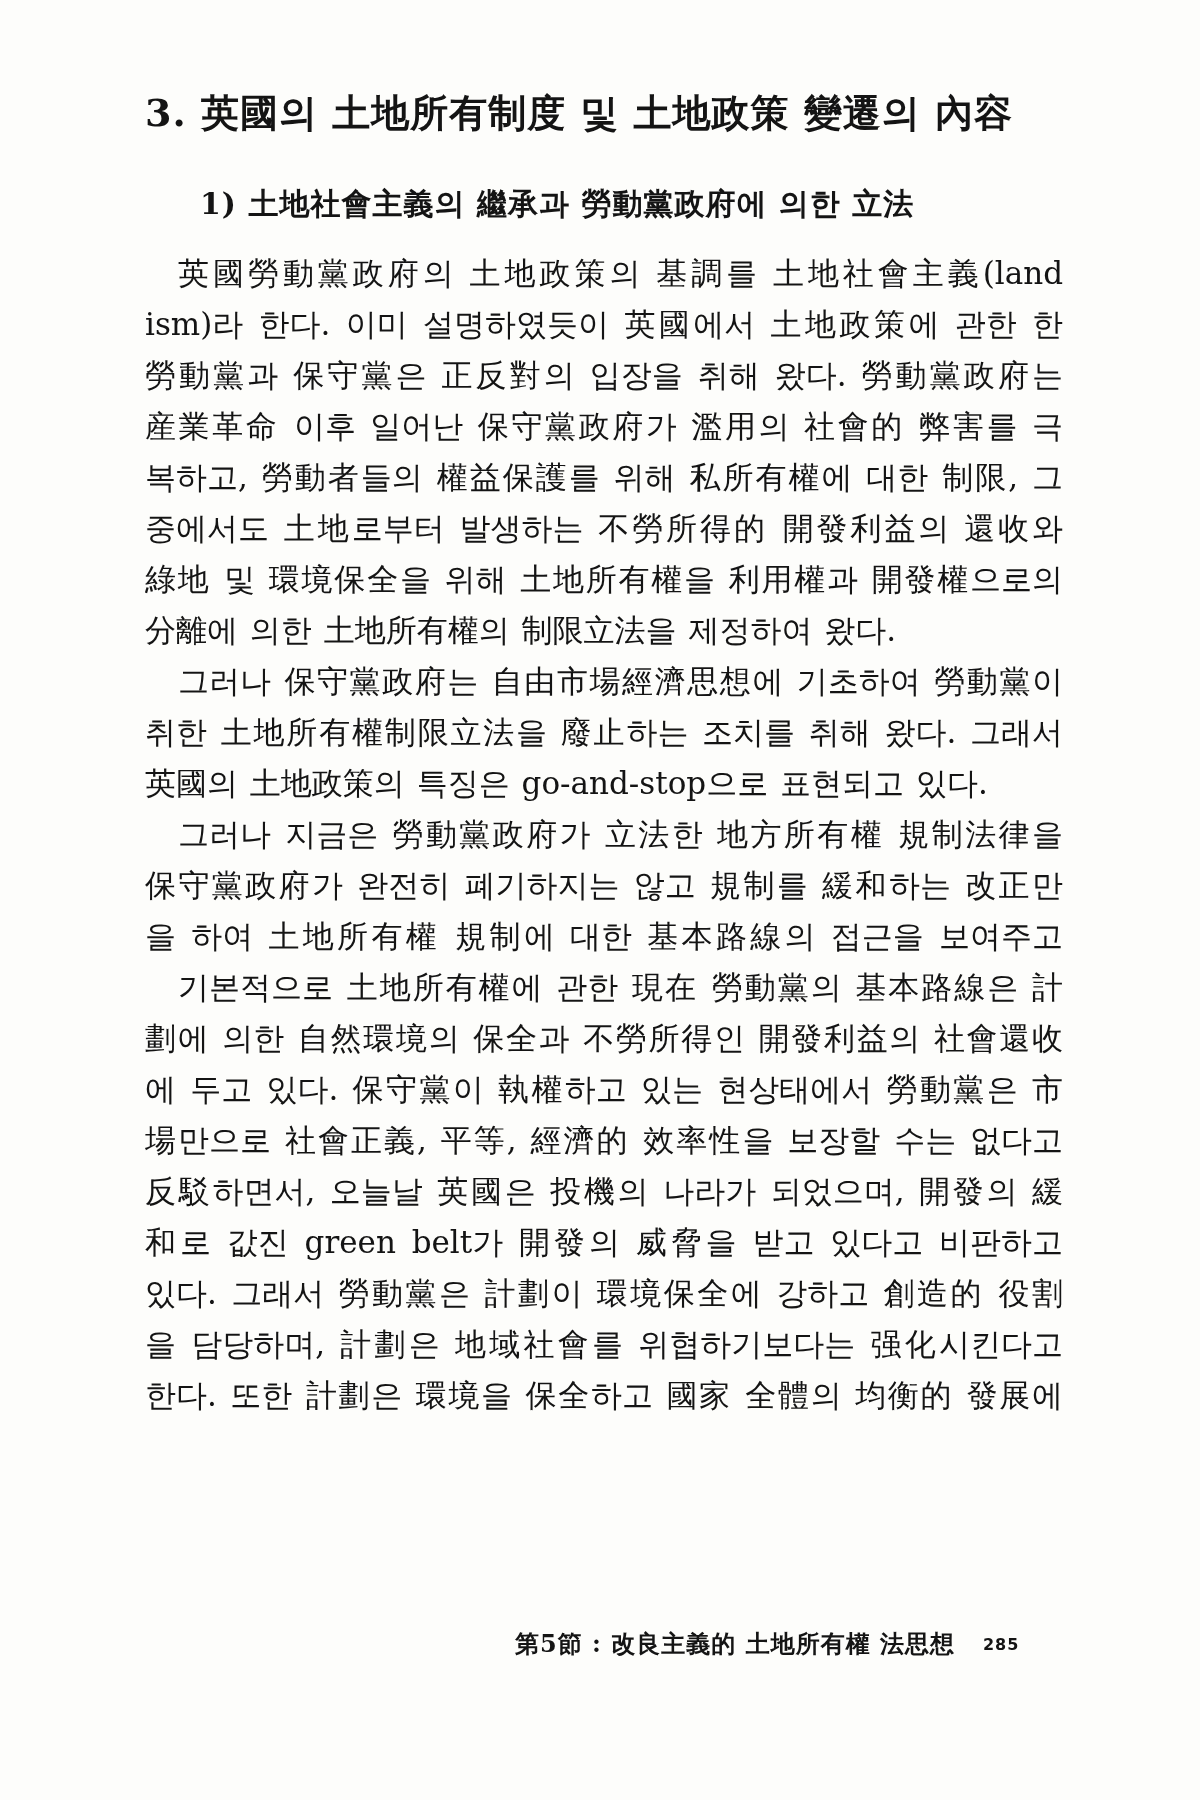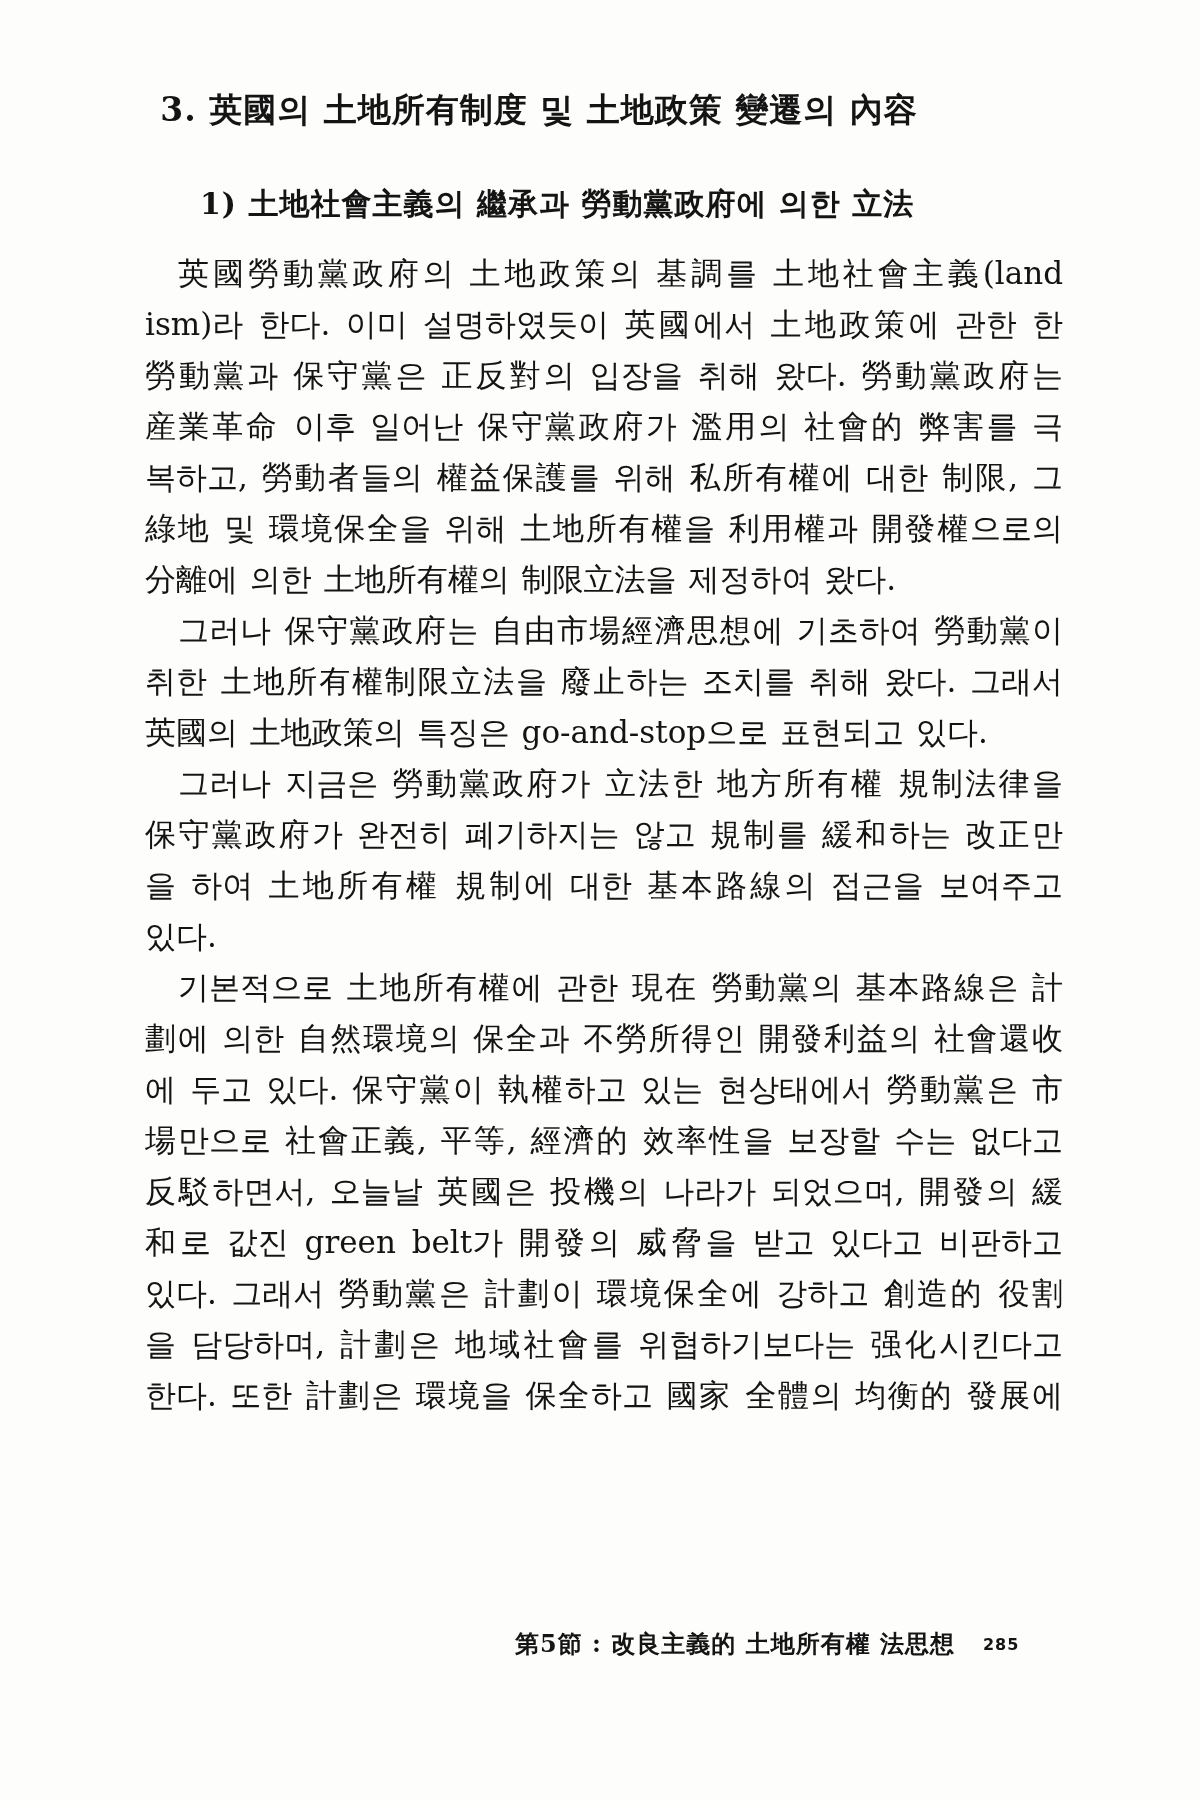--- a/index.html
+++ b/index.html
@@ -17,21 +17,21 @@
     color: #141414;
   }
   .title {
     position: absolute;
     top: 88px;
     left: 145px;
     width: 918px;
     box-sizing: border-box;
     padding-right: 130px;
     text-align: center;
-    font-size: 33px;
+    font-size: 38px;
     font-weight: 700;
     letter-spacing: 1px;
     white-space: nowrap;
   }
   .subtitle {
     position: absolute;
     top: 184px;
     left: 200px;
     font-size: 30px;
     font-weight: 700;
@@ -81,29 +81,29 @@
   <div class="title">3. 英國의 土地所有制度 및 土地政策 變遷의 內容</div>
 
   <div class="subtitle">1) 土地社會主義의 繼承과 勞動黨政府에 의한 立法</div>
 
   <div class="body-block" id="body-block">
       <div class="line indent">英國勞動黨政府의 土地政策의 基調를 土地社會主義(land social-</div>
       <div class="line">ism)라 한다. 이미 설명하였듯이 英國에서 土地政策에 관한 한</div>
       <div class="line">勞動黨과 保守黨은 正反對의 입장을 취해 왔다. 勞動黨政府는</div>
       <div class="line">産業革命 이후 일어난 保守黨政府가 濫用의 社會的 弊害를 극</div>
       <div class="line">복하고, 勞動者들의 權益保護를 위해 私所有權에 대한 制限, 그</div>
+      <div class="line">중에서도 土地로부터 발생하는 不勞所得的 開發利益의 還收와</div>
       <div class="line">綠地 및 環境保全을 위해 土地所有權을 利用權과 開發權으로의</div>
       <div class="line last">分離에 의한 土地所有權의 制限立法을 제정하여 왔다.</div>
       <div class="line indent">그러나 保守黨政府는 自由市場經濟思想에 기초하여 勞動黨이</div>
       <div class="line">취한 土地所有權制限立法을 廢止하는 조치를 취해 왔다. 그래서</div>
       <div class="line last">英國의 土地政策의 특징은 go-and-stop으로 표현되고 있다.</div>
       <div class="line indent">그러나 지금은 勞動黨政府가 立法한 地方所有權 規制法律을</div>
       <div class="line">保守黨政府가 완전히 폐기하지는 않고 規制를 緩和하는 改正만</div>
       <div class="line">을 하여 土地所有權 規制에 대한 基本路線의 접근을 보여주고</div>
-      <div class="line last">있다.</div>
       <div class="line indent">기본적으로 土地所有權에 관한 現在 勞動黨의 基本路線은 計</div>
       <div class="line">劃에 의한 自然環境의 保全과 不勞所得인 開發利益의 社會還收</div>
       <div class="line">에 두고 있다. 保守黨이 執權하고 있는 현상태에서 勞動黨은 市</div>
       <div class="line">場만으로 社會正義, 平等, 經濟的 效率性을 보장할 수는 없다고</div>
       <div class="line">反駁하면서, 오늘날 英國은 投機의 나라가 되었으며, 開發의 緩</div>
       <div class="line">和로 값진 green belt가 開發의 威脅을 받고 있다고 비판하고</div>
       <div class="line">있다. 그래서 勞動黨은 計劃이 環境保全에 강하고 創造的 役割</div>
       <div class="line">을 담당하며, 計劃은 地域社會를 위협하기보다는 强化시킨다고</div>
       <div class="line">한다. 또한 計劃은 環境을 保全하고 國家 全體의 均衡的 發展에</div>
     </div>

